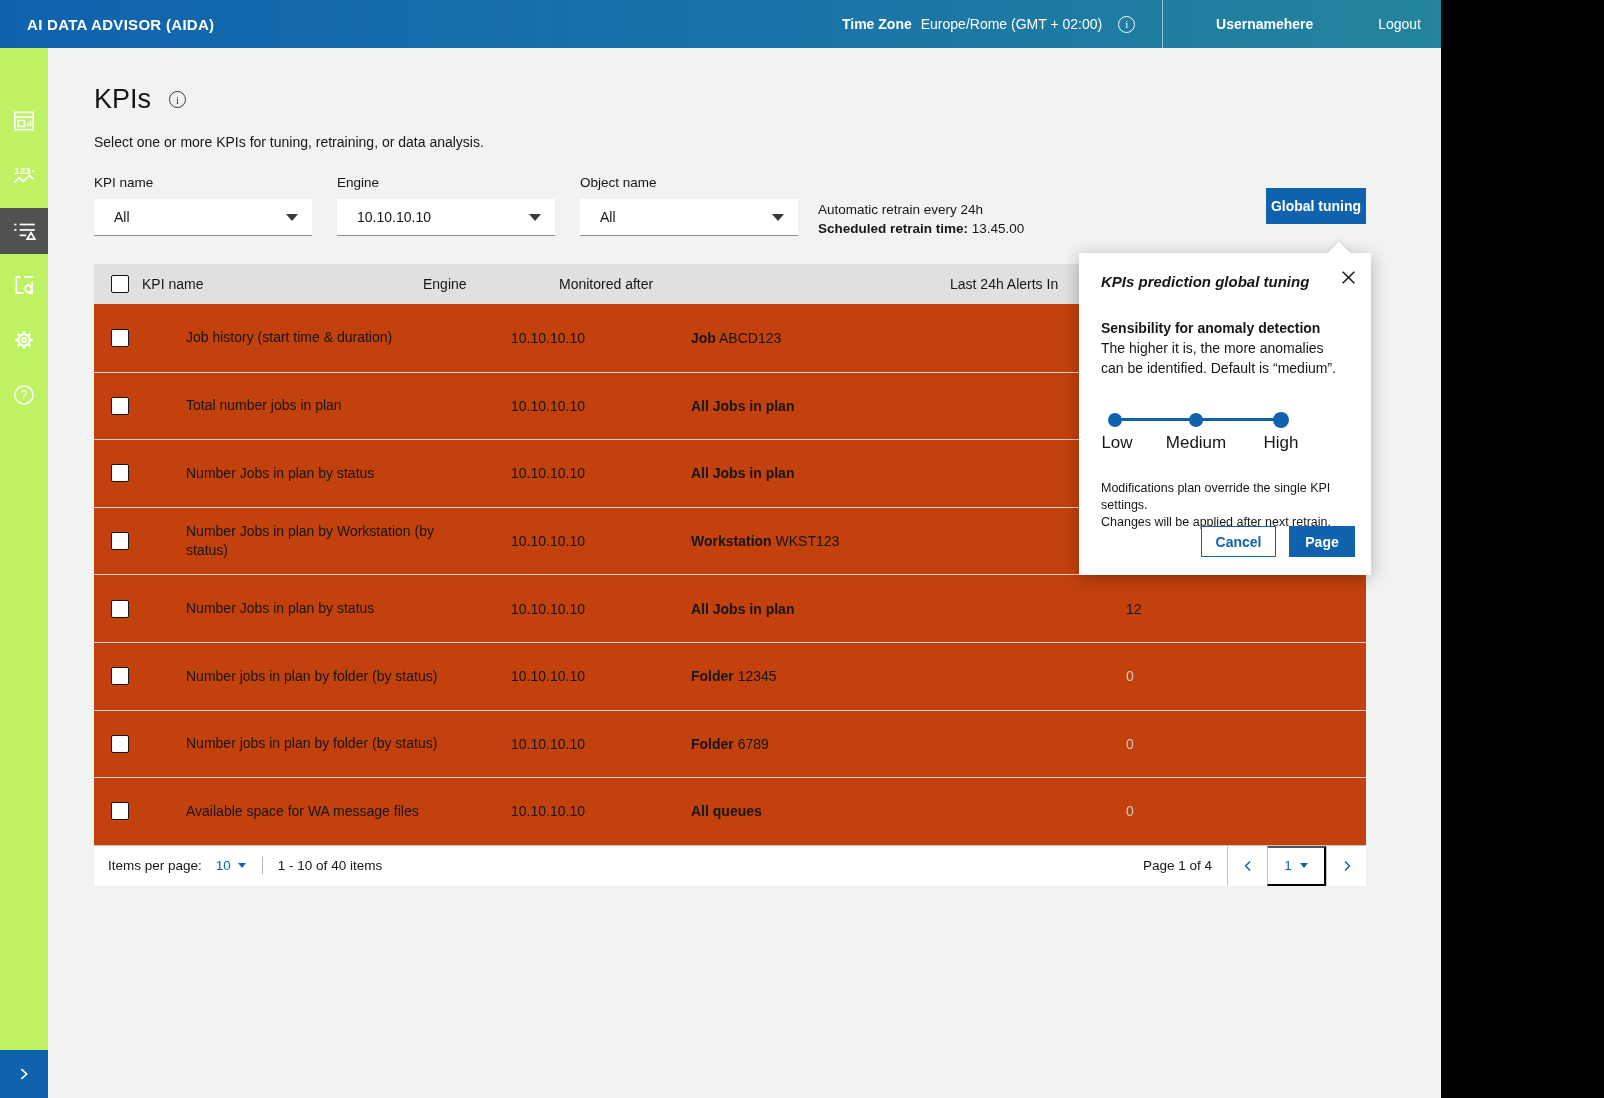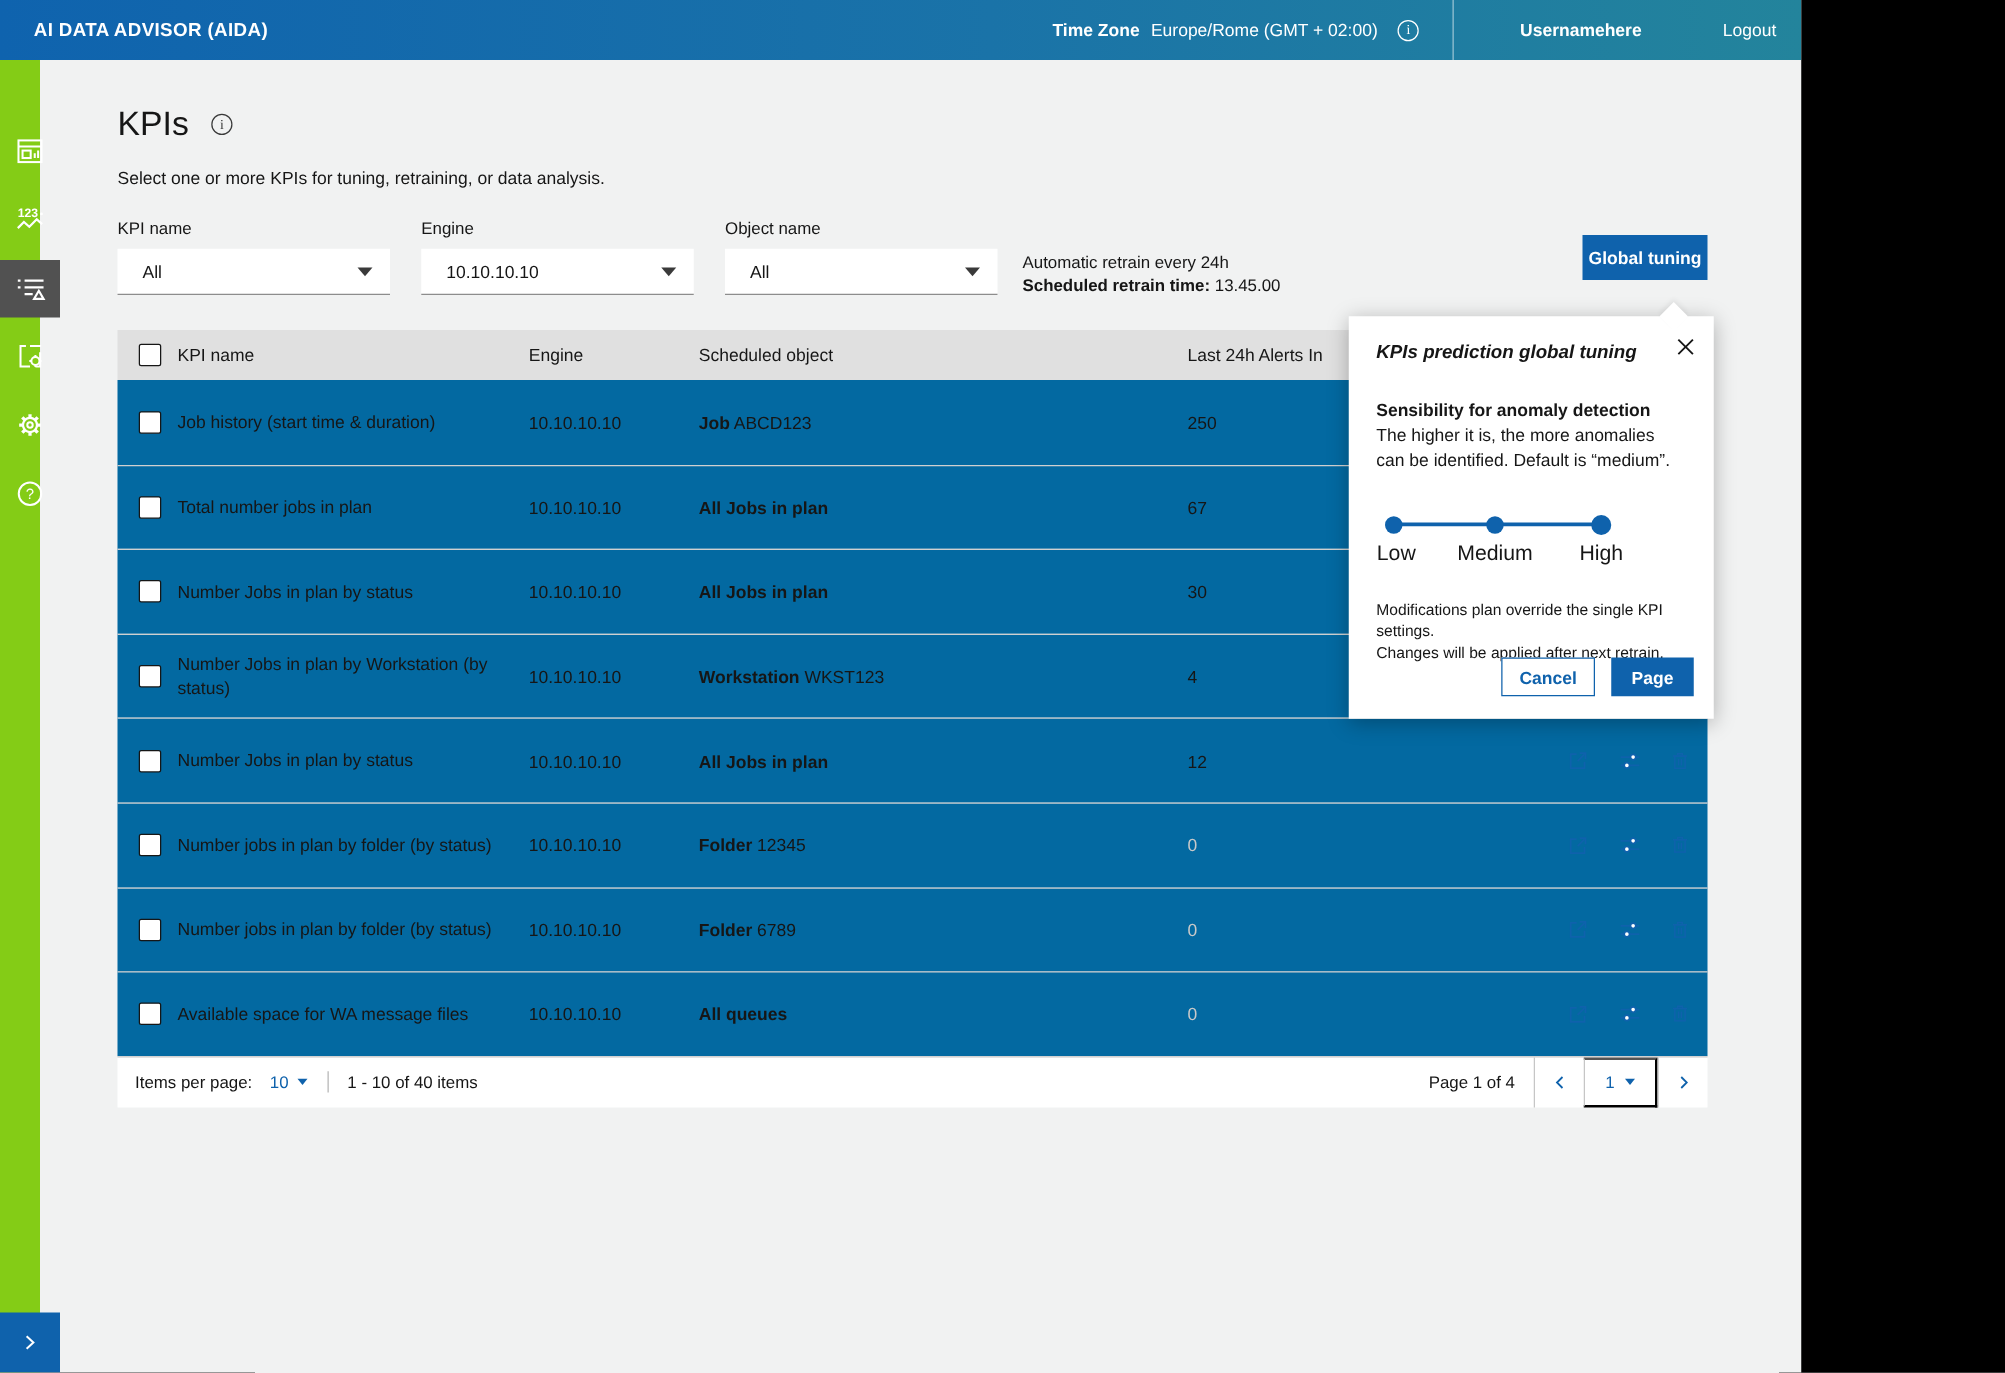--- a/index.html
+++ b/index.html
@@ -13,21 +13,21 @@
   .topbar-title { margin-left:27px; font-weight:bold; font-size:15px; letter-spacing:.3px; }
   .topbar-right { margin-left:auto; display:flex; align-items:center; height:100%; }
   .tz-label { font-weight:bold; font-size:14px; margin-right:9px; }
   .tz-value { font-size:14px; }
   .info-badge { width:17px; height:17px; border:1.4px solid #fff; border-radius:50%; display:flex; align-items:center; justify-content:center; font-size:11px; margin-left:16px; font-family:"Liberation Serif",serif; }
   .vdivider { width:1px; height:48px; background:rgba(255,255,255,.55); margin-left:27px; }
   .topbar-user { font-weight:bold; font-size:14px; margin-left:24px; width:155px; text-align:center; }
   .topbar-logout { font-size:14px; margin-left:36px; margin-right:20px; cursor:pointer; }
 
   
-  .sidebar { position:absolute; left:0; top:48px; width:32px; height:1050px; background:#84cc16; z-index:4; }
+  .sidebar { position:absolute; left:0; top:48px; width:48px; height:1050px; background:#bef264; z-index:4; }
   .s-item { position:absolute; left:0; width:48px; height:46px; display:flex; align-items:center; justify-content:center; cursor:pointer; }
   .s-item.active { background:#515151; }
   .s-expand { position:absolute; left:0; bottom:0; width:48px; height:48px; background:#0f62ac; display:flex; align-items:center; justify-content:center; cursor:pointer; }
 
   
   .page-title-row { position:absolute; left:94px; top:84px; display:flex; align-items:center; gap:18px; }
   .page-title { font-size:27px; color:#161616; font-weight:400; }
   .info-dark { width:17px; height:17px; border:1.4px solid #3a3a3a; border-radius:50%; color:#3a3a3a; display:flex; align-items:center; justify-content:center; font-size:11px; font-family:"Liberation Serif",serif; cursor:pointer; }
   .subtitle { position:absolute; left:94px; top:134px; font-size:14px; color:#161616; }
 
@@ -38,21 +38,21 @@
   .select-box { height:37px; background:#fff; border-bottom:1px solid #8d8d8d; display:flex; align-items:center; justify-content:space-between; padding:0 14px 0 20px; font-size:14px; color:#161616; cursor:pointer; }
   .caret-down { width:0; height:0; border-left:6px solid transparent; border-right:6px solid transparent; border-top:7px solid #3a3a3a; }
 
   .retrain { position:absolute; left:818px; top:200px; font-size:13.5px; color:#161616; line-height:19px; }
   .btn-global { position:absolute; left:1266px; top:188px; width:100px; height:36px; background:#0f62ac; color:#fff; border:none; font-size:14px; font-weight:bold; font-family:"Liberation Sans",sans-serif; cursor:pointer; }
 
   
   .table { position:absolute; left:94px; top:264px; width:1272px; }
   .thead, .trow { display:grid; grid-template-columns:48px 281px 136px 391px 266px 150px; align-items:center; }
   .thead { height:40px; background:#e0e0e0; font-size:14px; color:#161616; }
-  .trow { height:67.6px; background:#0369a1; border-top:1px solid #d0d0d0; font-size:14px; color:#161616; }
+  .trow { height:67.6px; background:#c2410c; border-top:1px solid #d0d0d0; font-size:14px; color:#161616;gap:44px; }
   .trow:first-of-type { border-top:none; }
   .cell-cb { padding-left:17px; }
   .checkbox { display:block; width:18px; height:18px; border:1.6px solid #161616; border-radius:2px; background:#fff; cursor:pointer; }
   .cell-kpi { padding-right:18px; line-height:19px; }
   .obj-type { font-weight:bold; }
   .alerts-muted { color:#c9c9c9; }
   .cell-actions { display:flex; justify-content:flex-end; align-items:center; gap:21px; padding-right:11px; }
   .act-btn { background:none; border:none; padding:0; width:20px; height:20px; cursor:pointer; }
 
   
@@ -225,21 +225,21 @@
 
   <button class="btn-global">Global tuning</button>
 
   <div class="table">
     <div class="thead">
       <div class="cell-cb">
           <span class="checkbox"></span>
         </div>
       <div>KPI name</div>
       <div>Engine</div>
-      <div>Scheduled object</div>
+      <div>Monitored after</div>
       <div>Last 24h Alerts In</div>
       <div></div>
     </div>
     <div id="table-body">
       <div class="trow">
         <div class="cell-cb">
             <span class="checkbox"></span>
           </div>
         <div class="cell-kpi">Job history (start time &amp; duration)</div>
         <div>10.10.10.10</div>

